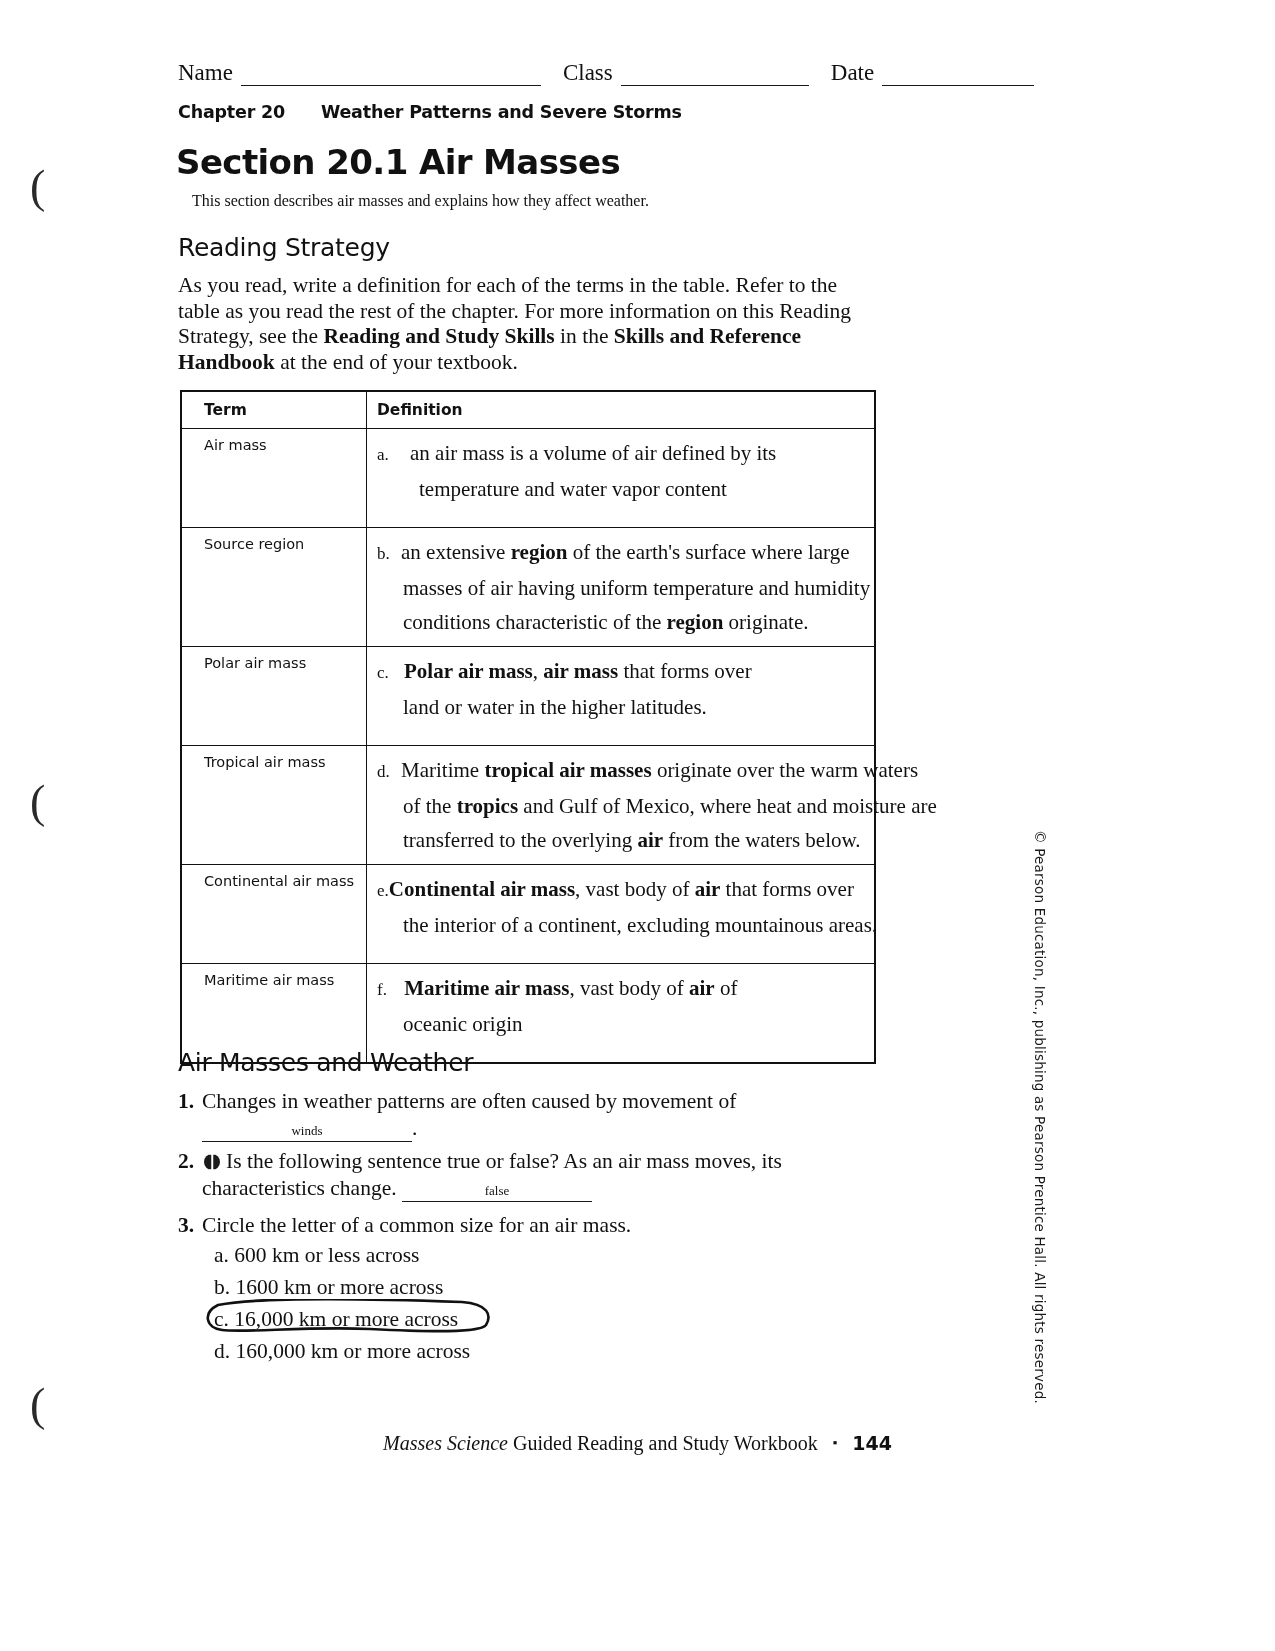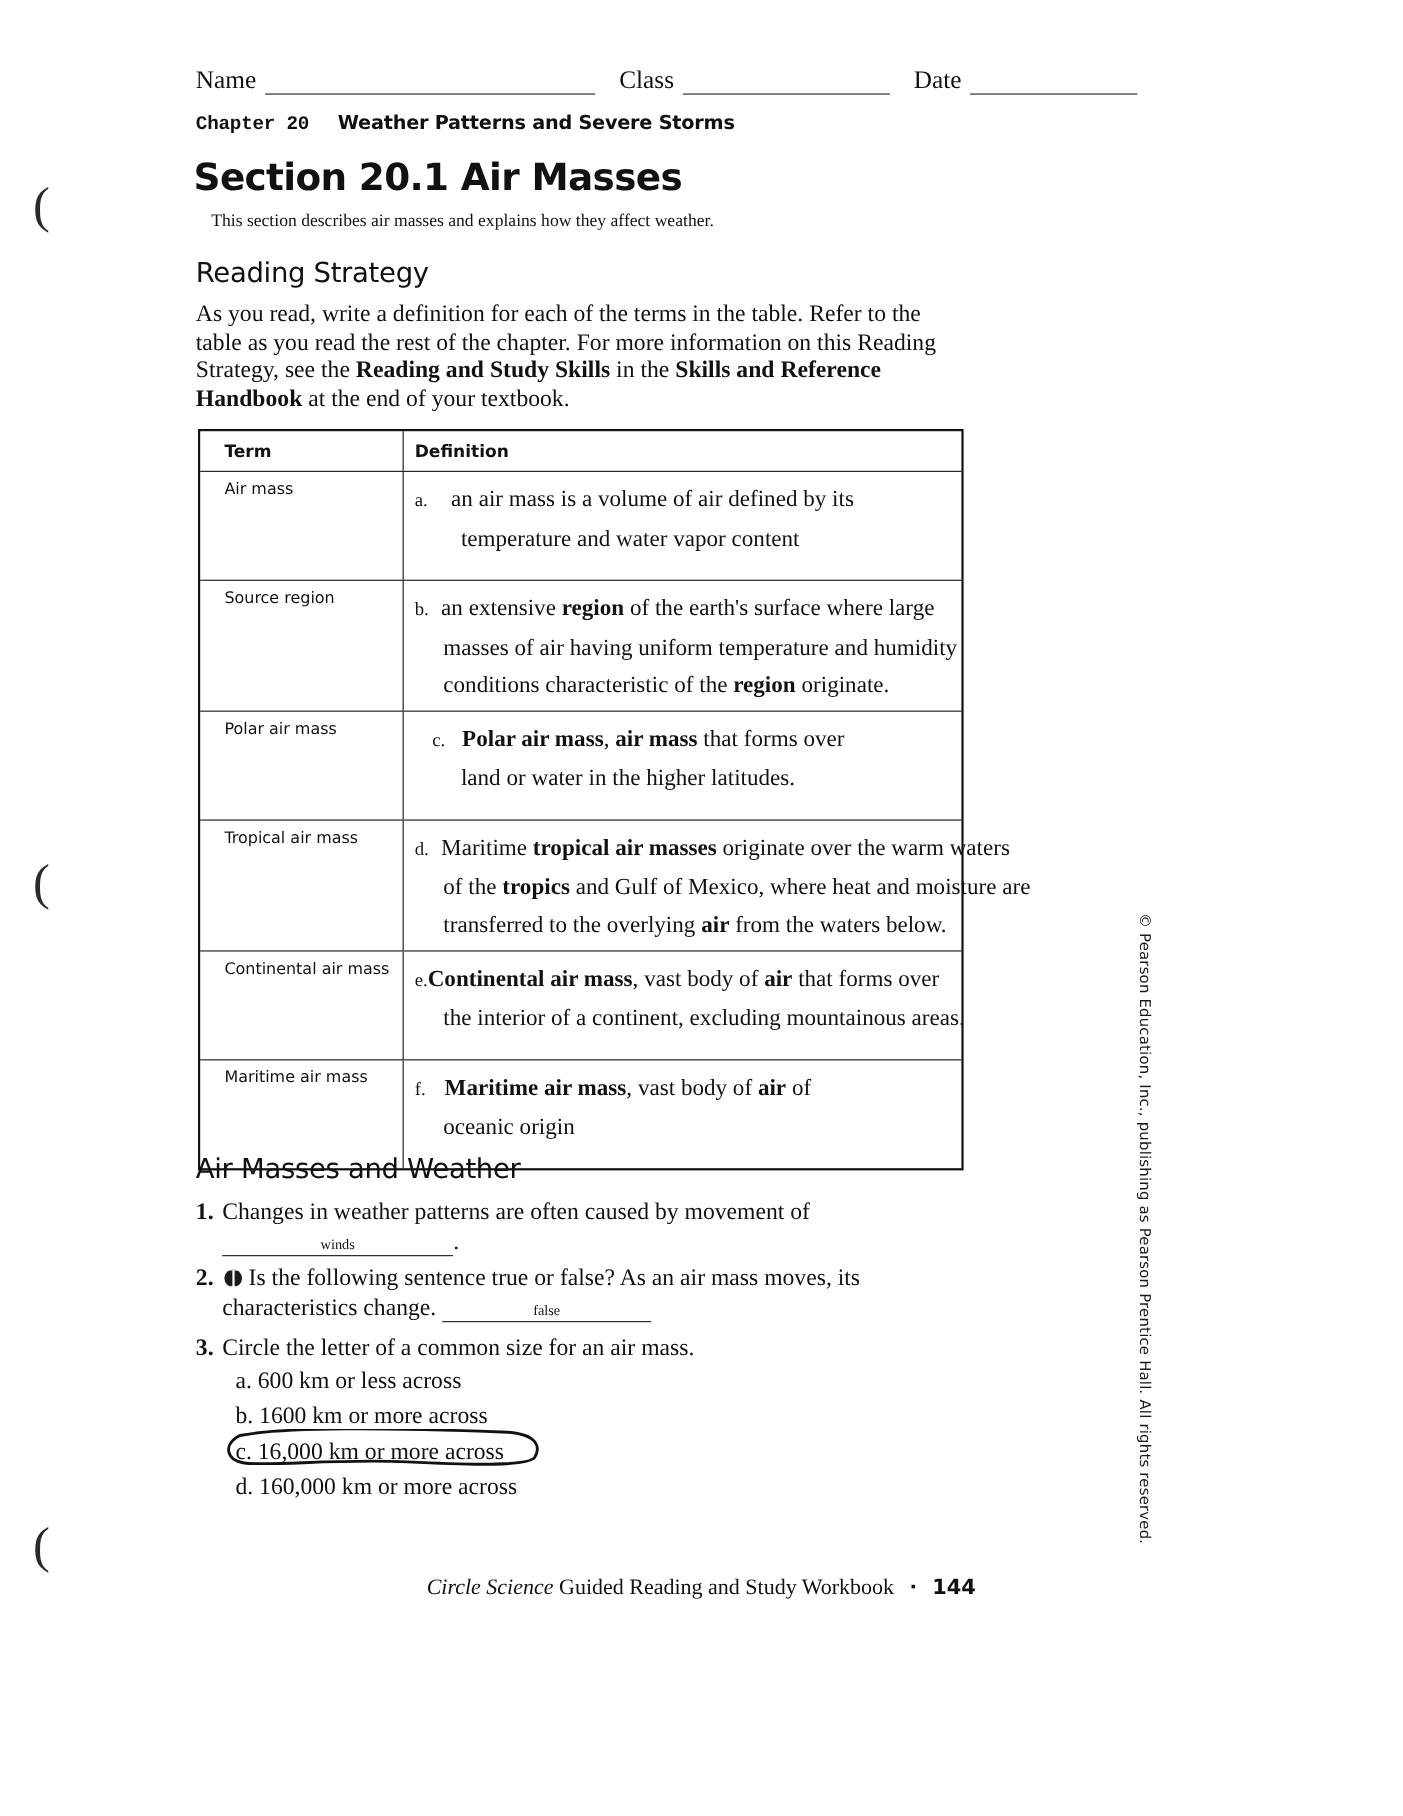--- a/index.html
+++ b/index.html
@@ -24,21 +24,21 @@
   .rule.cls{width:188px;margin-right:22px;}
   .rule.date{width:152px;}
 
   
   .chapter{
     position:absolute;left:178px;top:102px;
     font-family:"DejaVu Sans", sans-serif;
     font-weight:700;font-size:17.5px;letter-spacing:-0.2px;
     color:#111;
   }
-  .chapter .num{margin-right:26px;font-family:Liberation Mono, monospace;}
+  .chapter .num{margin-right:36px;}
 
   
   .section-title{
     position:absolute;left:176px;top:142px;
     font-family:"DejaVu Sans", sans-serif;
     font-weight:700;font-size:34px;letter-spacing:-0.6px;
   }
   .section-sub{
     position:absolute;left:192px;top:192px;
     font-size:16px;
@@ -208,21 +208,21 @@
       <div class="c-def">
         <div class="ans">
           <span class="ltr">b.</span>
           <span style="padding-left:6px;">an extensive </span><b>region</b><span> of the earth's surface where large</span>
           <span class="ind">masses of air having uniform temperature and humidity</span>
           <span class="ind"><span>conditions characteristic of the </span><b>region</b><span> originate.</span></span>
         </div>
       </div>
     </div>
 
-    <div class="row" style="min-height:98px;gap:16px;">
+    <div class="row" style="min-height:98px;">
       <div class="c-term">Polar air mass</div>
       <div class="c-def">
         <div class="ans">
           <span class="ltr">c.</span>
           <span style="padding-left:10px;"><b>Polar air mass</b><span>, </span><b>air mass</b><span> that forms over</span></span>
           <span class="ind">land or water in the higher latitudes.</span>
         </div>
       </div>
     </div>
 
@@ -297,21 +297,21 @@
         <span>16,000 km or more across</span>
       </div>
       <div class="choice">
         <span>d.</span>
         <span>160,000 km or more across</span>
       </div>
     </div>
   </div>
 
   <div class="footer">
-    <i>Circle Science</i>
+    <i>Masses Science</i>
     <span>Guided Reading and Study Workbook</span>
     <span class="sq">▪</span>
     <b>144</b>
   </div>
 
   <div class="copyright">© Pearson Education, Inc., publishing as Pearson Prentice Hall. All rights reserved.</div>
 
 </div>
 
 </body></html>

